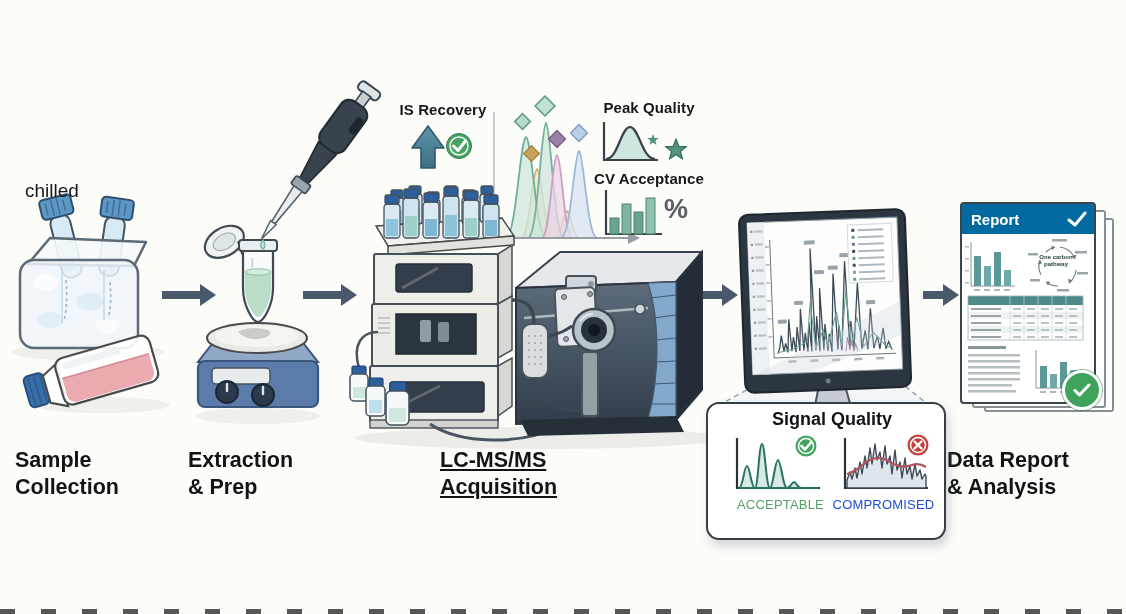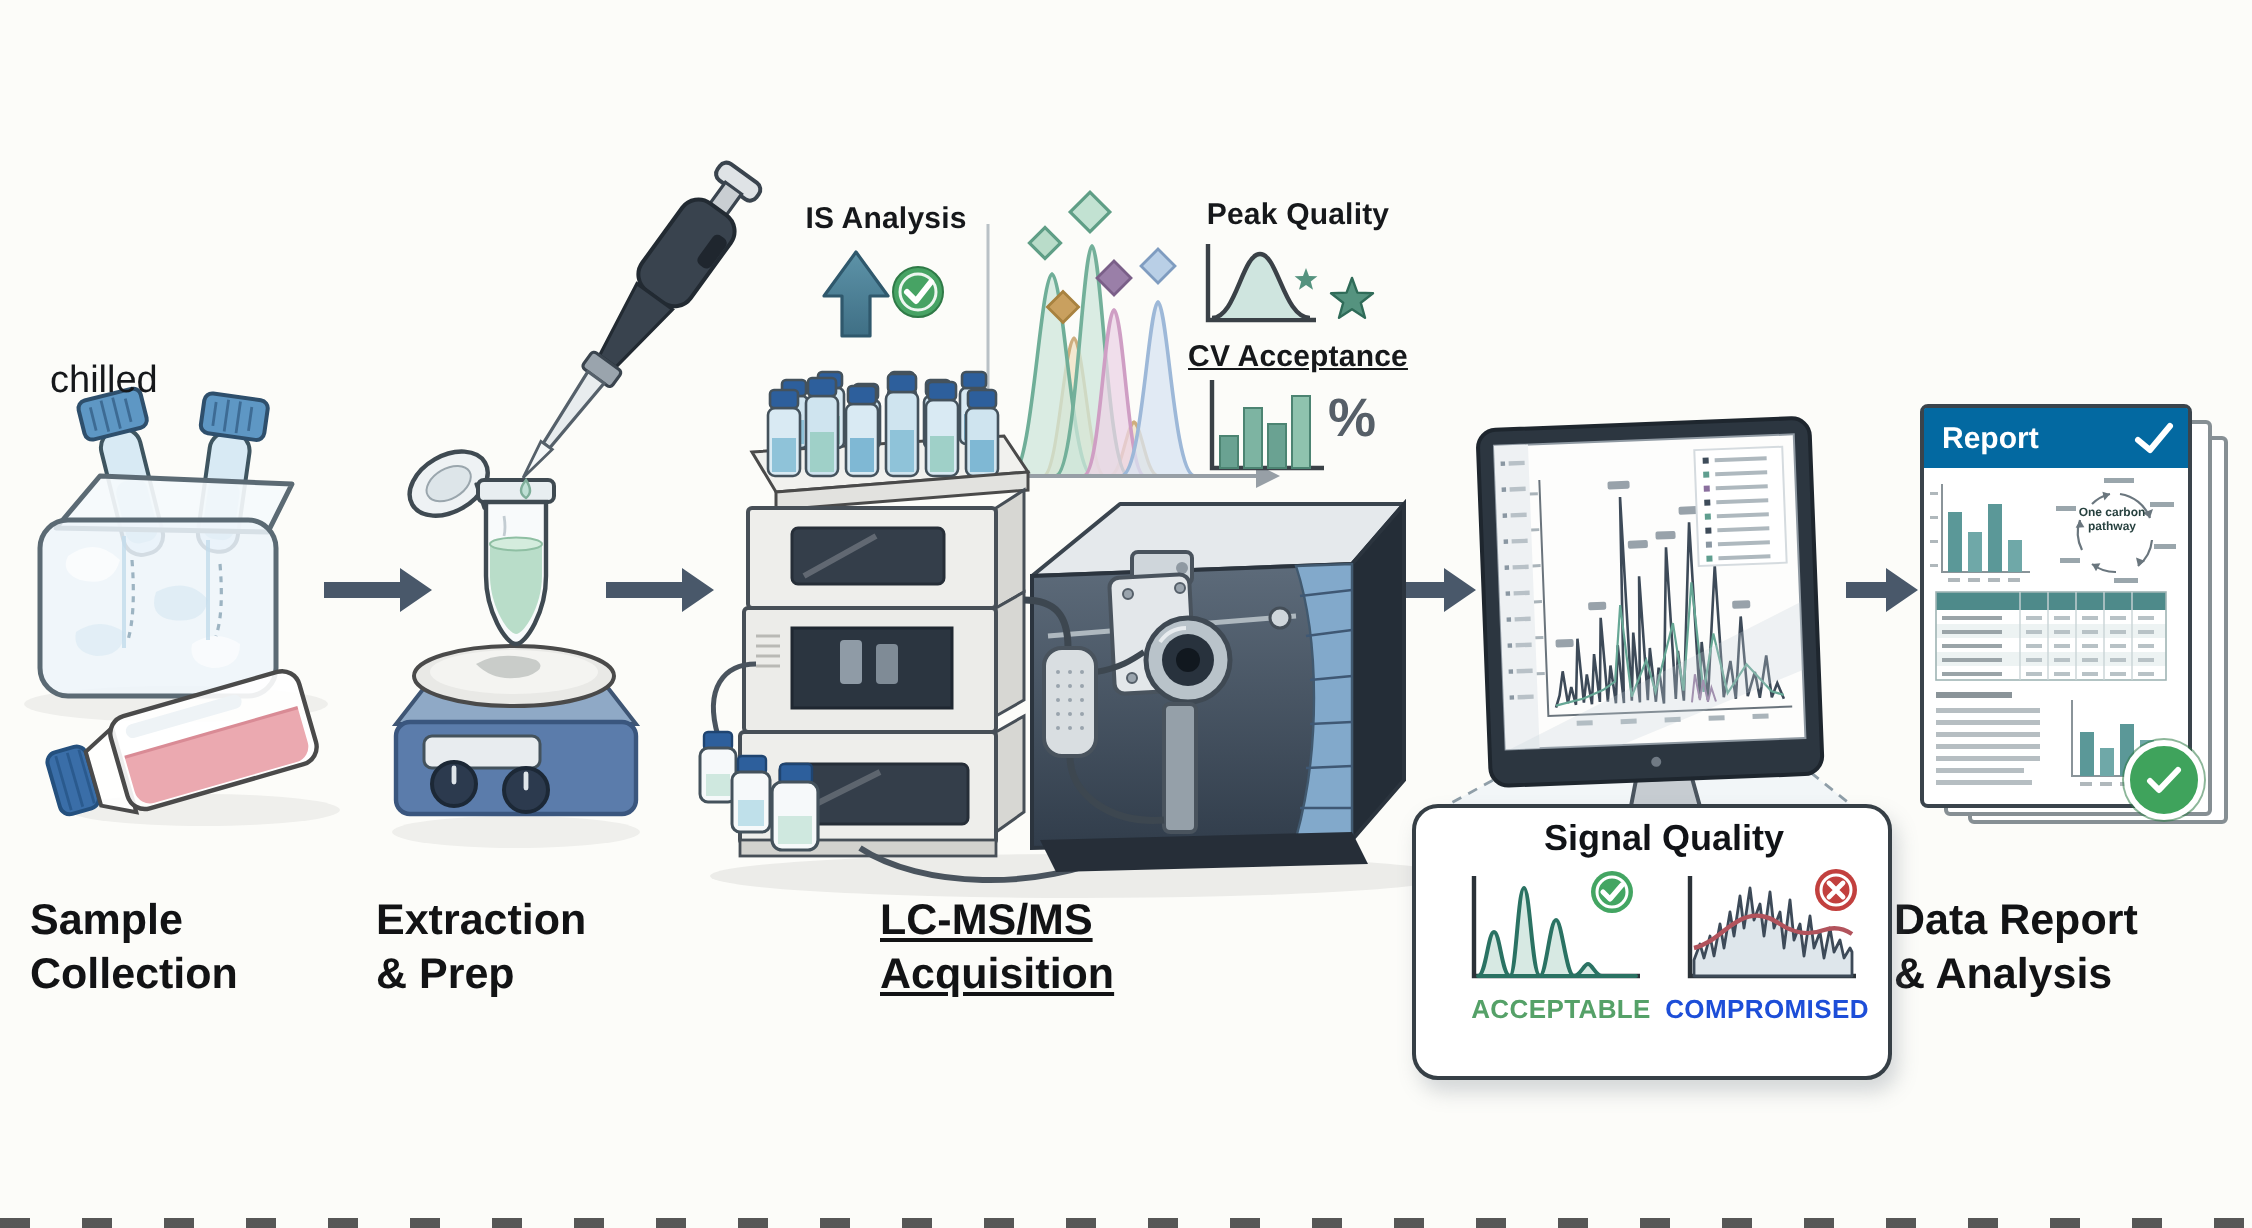--- a/index.html
+++ b/index.html
@@ -11,21 +11,21 @@
   .qc-label{font-size:15px;font-weight:700;text-align:center;letter-spacing:.1px;}
   .pct{font-size:27px;font-weight:800;color:#565f68;}
   .step-label{font-size:21.5px;font-weight:700;line-height:1.24;text-align:left;color:#121315;}
   
   .sq-box{position:absolute;left:706px;top:402px;width:224px;height:134px;background:#ffffff;
     border:2.5px solid #363f46;border-radius:13px;z-index:6;
     box-shadow:3px 6px 10px rgba(120,130,140,.30);padding-left:12px;}
   .sq-title{margin-top:5px;text-align:center;font-size:18px;font-weight:700;color:#111317;}
   .sq-charts{display:flex;justify-content:space-between;padding:2px 9px 0 9px;}
   .sq-labels{display:flex;justify-content:space-between;padding:0 9px;margin-top:1px;}
-  .sq-labels span{flex:1;text-align:center;font-size:13px;font-weight:700;letter-spacing:.2px;}
+  .sq-labels span{flex:1;text-align:center;font-size:13px;font-weight:400;letter-spacing:.2px;}
   .lbl-ok{color:#55a168;} .lbl-bad{color:#1d4ed8;}
   
   .report{position:absolute;left:958px;top:200px;width:160px;height:214px;z-index:4;}
   .page{position:absolute;background:#ffffff;border:2px solid #868f94;border-radius:3px;}
   .page.p3{left:26px;top:18px;width:126px;height:190px;}
   .page.p2{left:14px;top:10px;width:130px;height:194px;}
   .page.front{left:2px;top:2px;width:132px;height:198px;border:2.2px solid #3a444c;border-radius:4px;overflow:visible;}
   .rep-head{height:30px;background:#0369a1;display:flex;align-items:center;justify-content:space-between;
     padding:0 7px 0 9px;border-radius:1px 1px 0 0;}
   .rep-title{color:#ffffff;font-size:15px;font-weight:700;}
@@ -398,23 +398,23 @@
             <rect x="860" y="279.5" width="26" height="2" fill="#aeb8be"></rect>
       </g>
       <polygon points="752,372 900,304 900,338 808,372" fill="#c9d4db" opacity=".28"></polygon>
     </g>
     <circle cx="825" cy="381" r="2.5" fill="#707a84"></circle>
   </g>
 
 </svg>
 
 <div class="txt note" style="left:25px;top:180px;width:120px;">chilled</div>
-<div class="txt qc-label" style="left:383px;top:101px;width:120px;">IS Analysis</div>
+<div class="txt qc-label" style="left:383px;top:101px;width:120px;">IS Recovery</div>
 <div class="txt qc-label" style="left:589px;top:99px;width:120px;">Peak Quality</div>
-<div class="txt qc-label" style="left:588px;top:170px;width:122px;text-decoration:underline;">CV Acceptance</div>
+<div class="txt qc-label" style="left:588px;top:170px;width:122px;">CV Acceptance</div>
 <div class="txt pct" style="left:664px;top:194px;">%</div>
 
 <div class="txt step-label" style="left:15px;top:447px;width:150px;">
   <span>Sample</span><br>
   <span>Collection</span>
 </div>
 <div class="txt step-label" style="left:188px;top:447px;width:150px;">
   <span>Extraction</span><br>
   <span>&amp; Prep</span>
 </div>

